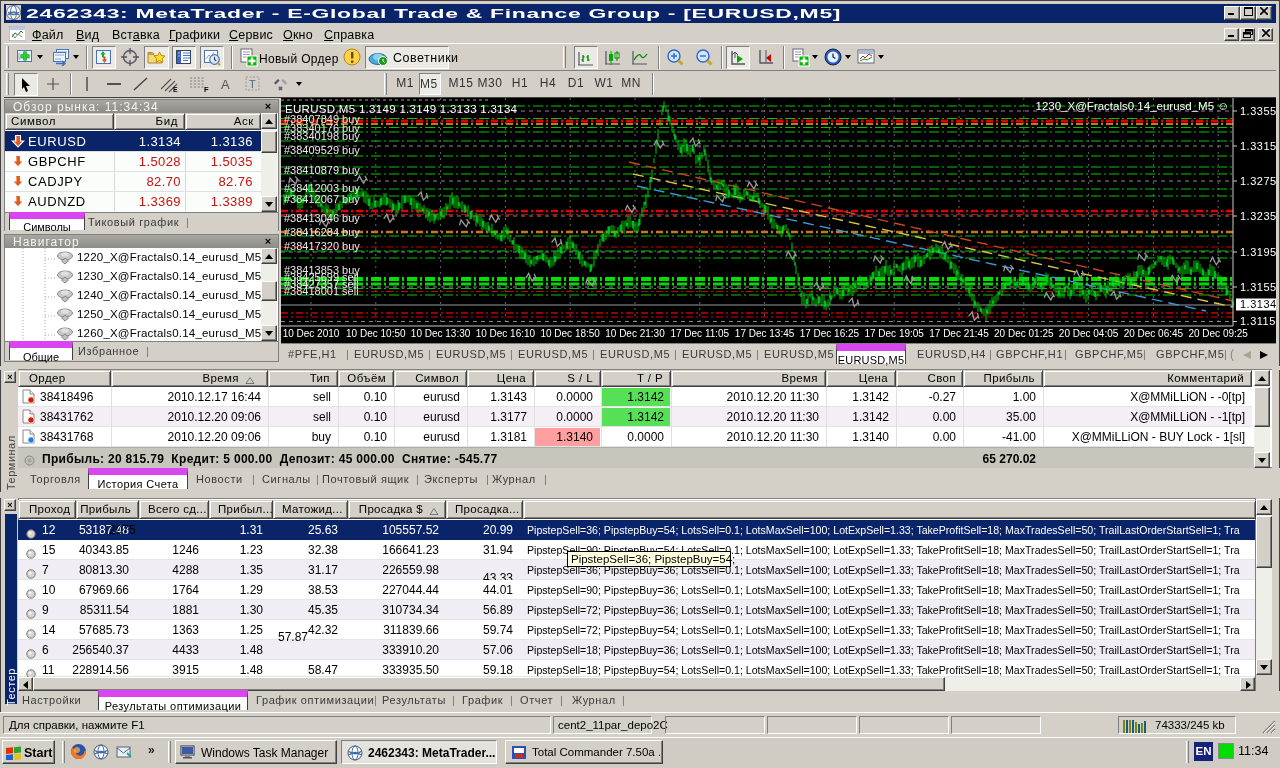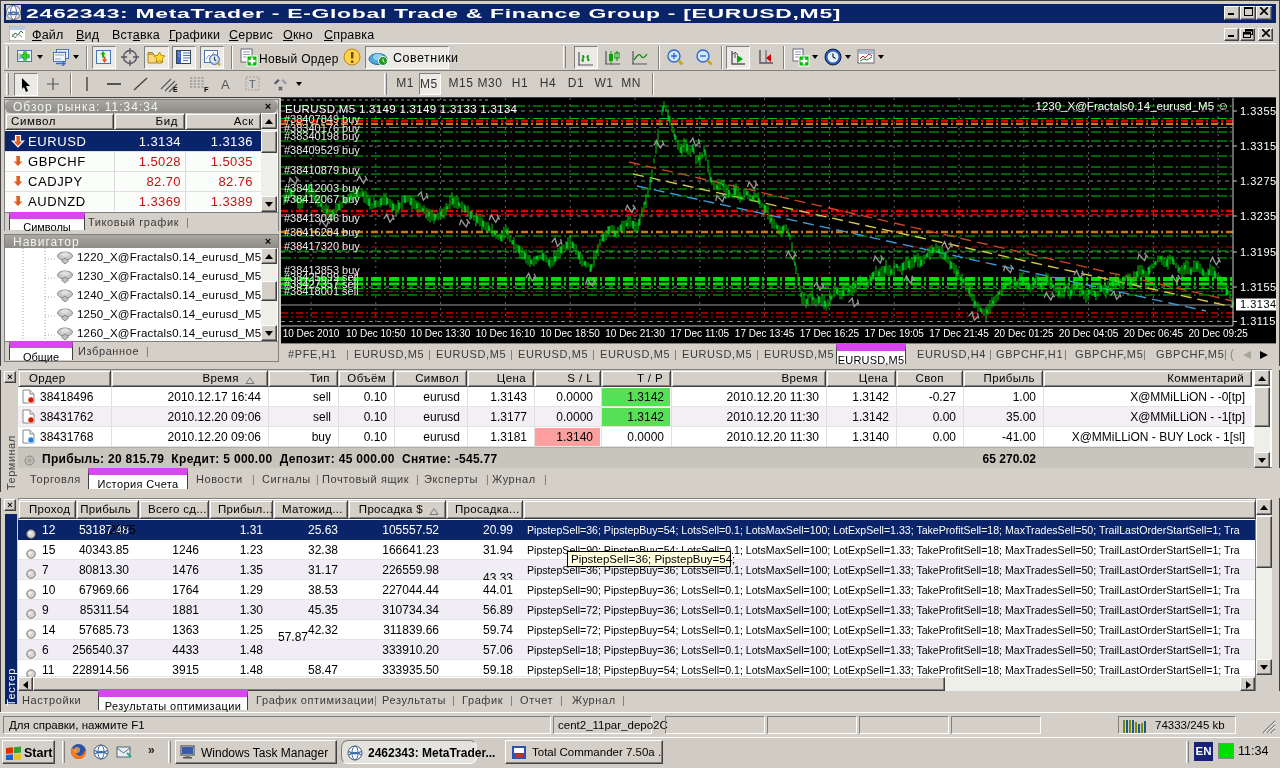--- a/index.html
+++ b/index.html
@@ -289,21 +289,21 @@
 <div class="abs btnpress" style="left:419px;top:73px;width:22px;height:22px;font-size:12px;color:#333;text-align:left;line-height:21px;letter-spacing:0.5px;">M5</div>
 <div class="abs" style="left:448px;top:73px;width:26px;height:22px;font-size:12px;color:#333;text-align:center;line-height:21px;letter-spacing:0.5px;">M15</div>
 <div class="abs" style="left:477px;top:73px;width:26px;height:22px;font-size:12px;color:#333;text-align:center;line-height:21px;letter-spacing:0.5px;">M30</div>
 <div class="abs" style="left:509px;top:73px;width:22px;height:22px;font-size:12px;color:#333;text-align:center;line-height:21px;letter-spacing:0.5px;">H1</div>
 <div class="abs" style="left:537px;top:73px;width:22px;height:22px;font-size:12px;color:#333;text-align:center;line-height:21px;letter-spacing:0.5px;">H4</div>
 <div class="abs" style="left:565px;top:73px;width:22px;height:22px;font-size:12px;color:#333;text-align:center;line-height:21px;letter-spacing:0.5px;">D1</div>
 <div class="abs" style="left:593px;top:73px;width:22px;height:22px;font-size:12px;color:#333;text-align:center;line-height:21px;letter-spacing:0.5px;">W1</div>
 <div class="abs" style="left:620px;top:73px;width:22px;height:22px;font-size:12px;color:#333;text-align:center;line-height:21px;letter-spacing:0.5px;">MN</div>
 <div class="sep" style="left:652px;top:73px;width:2px;height:22px;"></div>
 <div class="abs" style="left:4px;top:99px;width:275px;height:132px;background:#d4d0c8;border:1px solid #808080;"></div>
-<div class="abs panelhdr" style="left:5px;top:100px;width:273px;height:13px;border-radius:6px;">
+<div class="abs panelhdr" style="left:5px;top:100px;width:273px;height:13px;">
     <span style="position:absolute;left:8px;top:0px;">Обзор рынка: 11:34:34</span>
   </div>
 <div class="abs" style="left:262px;top:100px;width:12px;height:12px;color:#000;text-align:center;line-height:12px;font-size:11px;font-weight:bold;">×</div>
 <div class="abs" style="left:5px;top:113px;width:273px;height:99px;background:#fbfdfa;"></div>
 <div class="abs" style="left:5px;top:113px;width:256px;height:17px;background:#d4d0c8;"></div>
 <div class="abs raised2" style="left:5px;top:113px;width:109px;height:17px;font-size:11.5px;letter-spacing:0.6px;">
     <span style="position:absolute;left:5px;top:1px;">Символ</span>
   </div>
 <div class="abs raised2" style="left:114px;top:113px;width:71px;height:17px;font-size:11.5px;letter-spacing:0.6px;">
     <span style="position:absolute;right:6px;top:1px;">Бид</span>
@@ -623,21 +623,21 @@
 <div class="abs raised2" style="left:601px;top:370px;width:70px;height:17px;background:#d4d0c8;font-size:11.5px;">
     <span style="position:absolute;right:7px;top:1px;letter-spacing:0.4px;">T / P</span>
   </div>
 <div class="abs raised2" style="left:671px;top:370px;width:155px;height:17px;background:#d4d0c8;font-size:11.5px;">
     <span style="position:absolute;right:7px;top:1px;letter-spacing:0.4px;">Время</span>
   </div>
 <div class="abs raised2" style="left:826px;top:370px;width:70px;height:17px;background:#d4d0c8;font-size:11.5px;">
     <span style="position:absolute;right:7px;top:1px;letter-spacing:0.4px;">Цена</span>
   </div>
 <div class="abs raised2" style="left:896px;top:370px;width:67px;height:17px;background:#d4d0c8;font-size:11.5px;">
-    <span style="position:absolute;right:18px;top:1px;letter-spacing:0.4px;">Своп</span>
+    <span style="position:absolute;right:6px;top:1px;letter-spacing:0.4px;">Своп</span>
   </div>
 <div class="abs raised2" style="left:963px;top:370px;width:80px;height:17px;background:#d4d0c8;font-size:11.5px;">
     <span style="position:absolute;right:7px;top:1px;letter-spacing:0.4px;">Прибыль</span>
   </div>
 <div class="abs raised2" style="left:1043px;top:370px;width:209px;height:17px;background:#d4d0c8;font-size:11.5px;">
     <span style="position:absolute;right:7px;top:1px;letter-spacing:0.4px;">Комментарий</span>
   </div>
 <div class="abs" style="left:18px;top:387px;width:1234px;height:20px;background:#fff;border-bottom:1px solid #e4e4e4;"></div>
 <div class="abs" style="left:22px;top:389px;width:14px;height:16px;"><svg width="13" height="15">
       <path d="M1 1 h7 l4 4 v9 h-11 z" fill="#fff" stroke="#888"></path>
@@ -802,21 +802,21 @@
 <div class="abs" style="left:349px;top:543px;width:90px;height:14px;font-size:12px;text-align:right;color:#000;overflow:hidden;white-space:nowrap;">166641.23</div>
 <div class="abs" style="left:423px;top:543px;width:90px;height:14px;font-size:12px;text-align:right;color:#000;overflow:hidden;white-space:nowrap;">31.94</div>
 <div class="abs" style="left:527px;top:544px;width:723px;height:13px;font-size:10.6px;color:#000;overflow:hidden;white-space:nowrap;">PipstepSell=90; PipstepBuy=54; LotsSell=0.1; LotsMaxSell=100; LotExpSell=1.33; TakeProfitSell=18; MaxTradesSell=50; TrailLastOrderStartSell=1; Tra</div>
 <div class="abs" style="left:18px;top:560px;width:1237px;height:20px;background:#f0eef4;border-bottom:1px solid #e4e4e4;overflow:hidden;"></div>
 <div class="abs" style="left:26px;top:565px;width:11px;height:11px;"><svg width="10" height="10">
       <circle cx="5" cy="5" r="4.2" fill="#d8d5ce" stroke="#777"></circle>
       <circle cx="4" cy="4" r="1.6" fill="#f4f2ee"></circle>
     </svg></div>
 <div class="abs" style="left:42px;top:563px;width:28px;height:14px;font-size:12px;color:#000;">7</div>
 <div class="abs" style="left:39px;top:563px;width:90px;height:14px;font-size:12px;text-align:right;color:#000;overflow:hidden;white-space:nowrap;">80813.30</div>
-<div class="abs" style="left:109px;top:563px;width:90px;height:14px;font-size:12px;text-align:right;color:#000;overflow:hidden;white-space:nowrap;">1476</div>
+<div class="abs" style="left:109px;top:563px;width:90px;height:14px;font-size:12px;text-align:right;color:#000;overflow:hidden;white-space:nowrap;">4288</div>
 <div class="abs" style="left:173px;top:563px;width:90px;height:14px;font-size:12px;text-align:right;color:#000;overflow:hidden;white-space:nowrap;">1.35</div>
 <div class="abs" style="left:248px;top:563px;width:90px;height:14px;font-size:12px;text-align:right;color:#000;overflow:hidden;white-space:nowrap;">31.17</div>
 <div class="abs" style="left:349px;top:563px;width:90px;height:14px;font-size:12px;text-align:right;color:#000;overflow:hidden;white-space:nowrap;">226559.98</div>
 <div class="abs" style="left:423px;top:563px;width:90px;height:14px;font-size:12px;text-align:right;color:#000;overflow:hidden;white-space:nowrap;margin-top:8px;">43.33</div>
 <div class="abs" style="left:527px;top:564px;width:723px;height:13px;font-size:10.6px;color:#000;overflow:hidden;white-space:nowrap;">PipstepSell=36; PipstepBuy=36; LotsSell=0.1; LotsMaxSell=100; LotExpSell=1.33; TakeProfitSell=18; MaxTradesSell=50; TrailLastOrderStartSell=1; Tra</div>
 <div class="abs" style="left:18px;top:580px;width:1237px;height:20px;background:#fff;border-bottom:1px solid #e4e4e4;overflow:hidden;"></div>
 <div class="abs" style="left:26px;top:585px;width:11px;height:11px;"><svg width="10" height="10">
       <circle cx="5" cy="5" r="4.2" fill="#d8d5ce" stroke="#777"></circle>
       <circle cx="4" cy="4" r="1.6" fill="#f4f2ee"></circle>
     </svg></div>
@@ -978,21 +978,21 @@
 <div class="grip" style="left:168px;top:741px;width:3px;height:22px;"></div>
 <div class="abs raised" style="left:175px;top:740px;width:162px;height:24px;background:#d4d0c8;">
     <span style="position:absolute;left:4px;top:4px;"><svg width="16" height="14">
         <rect x="1" y="1" width="13" height="9" fill="#fff" stroke="#333"></rect>
         <rect x="2" y="2" width="11" height="7" fill="#3a5aaa"></rect>
         <rect x="5" y="10" width="5" height="2" fill="#888"></rect>
         <rect x="3" y="12" width="9" height="1.5" fill="#555"></rect>
       </svg></span>
     <span style="position:absolute;left:25px;top:5px;font-size:12px;white-space:nowrap;">Windows Task Manager</span>
   </div>
-<div class="abs sunken" style="left:341px;top:740px;width:136px;height:24px;background:#e4e2dc;border-radius:7px;">
+<div class="abs sunken" style="left:341px;top:740px;width:156px;height:24px;background:#e4e2dc;">
     <span style="position:absolute;left:5px;top:4px;"><svg width="16" height="16">
         <circle cx="8" cy="8" r="7" fill="#fff" stroke="#456"></circle>
         <path d="M2 10 Q8 5 14 10 M2 6.5 Q8 11 14 6.5" stroke="#3a6aaa" fill="none" stroke-width="1.3"></path>
         <ellipse cx="8" cy="8" rx="3" ry="7" stroke="#3a6aaa" fill="none"></ellipse>
       </svg></span>
     <span style="position:absolute;left:26px;top:5px;font-size:12px;font-weight:bold;white-space:nowrap;">2462343: MetaTrader...</span>
   </div>
 <div class="abs raised" style="left:505px;top:740px;width:158px;height:24px;background:#d4d0c8;overflow:hidden;">
     <span style="position:absolute;left:5px;top:4px;"><svg width="16" height="15">
         <rect x="1" y="1" width="14" height="13" fill="#2a52b0"></rect>

